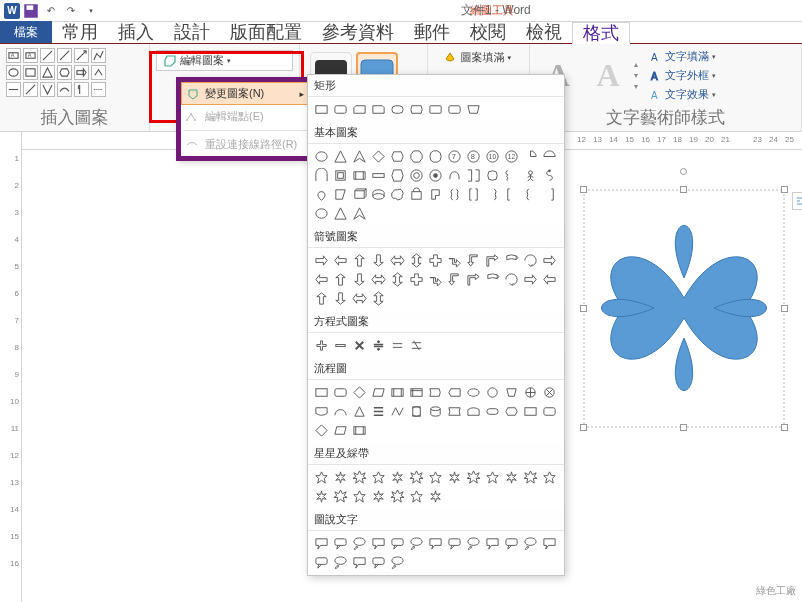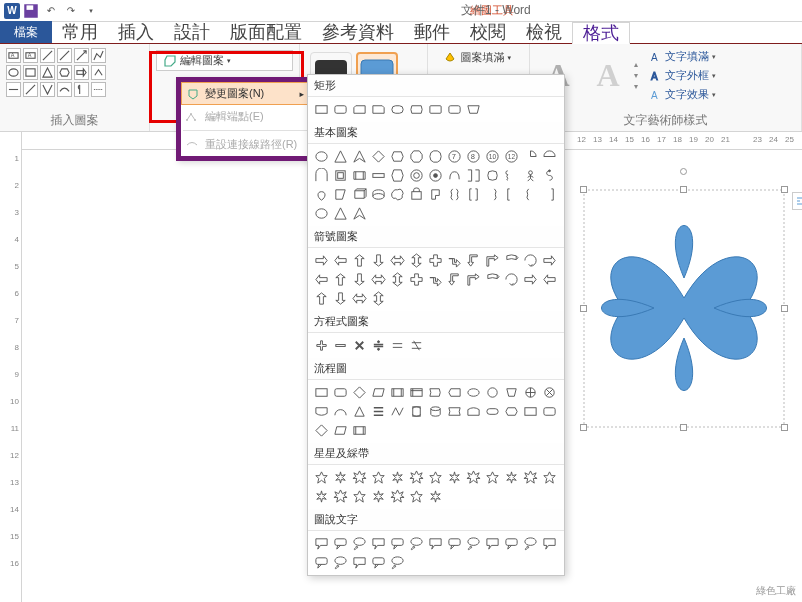--- a/index.html
+++ b/index.html
@@ -12,21 +12,21 @@
 .tool-context { margin-left: 370px; color: #d24726; font-size: 11px; }
 .doc-title { position: absolute; left: 50%; transform: translateX(60px); color: #666; font-size: 12px; }
 
 .tabs { height: 22px; background: #fff; display: flex; align-items: flex-end; border-bottom: 1px solid #7f1d1d; }
 .file-tab { background: #2b579a; color: #fff; padding: 3px 14px; font-size: 12px; height: 22px; display: flex; align-items: center; }
 .tab { padding: 3px 10px; font-size: 18px; color: #444; height: 22px; display: flex; align-items: center; cursor: pointer; }
 .tab.active { border: 1px solid #d4d4d4; border-bottom: 1px solid #fff; background: #fff; color: #4c1d95; margin-bottom: -1px; }
 
 .ribbon { height: 88px; background: #f8f8f8; border-bottom: 1px solid #d4d4d4; display: flex; position: relative; }
 .ribbon-group { border-right: 1px solid #e0e0e0; padding: 4px 6px 2px; display: flex; flex-direction: column; justify-content: space-between; position: relative; }
-.ribbon-group-label { font-size: 12px; color: #777; text-align: center; }
+.ribbon-group-label { font-size: 17px; color: #777; text-align: center; }
 
 .shape-gallery { display: flex; flex-direction: column; gap: 2px; }
 .shape-row { display: flex; gap: 2px; }
 .shape-cell { width: 15px; height: 15px; border: 1px solid #bbb; background: #fff; display: flex; align-items: center; justify-content: center; }
 .shape-cell svg { width: 11px; height: 11px; stroke: #555; fill: none; stroke-width: 1.2; }
 
 .edit-shape-btn { border: 1px solid #ccc; background: #fff; padding: 2px 6px; font-size: 11px; display: flex; align-items: center; gap: 3px; color: #444; }
 .red-box { border: 3px solid #e60000; position: absolute; pointer-events: none; }
 
 .dropdown-menu { background: #fff; border: 5px solid #701a75; box-shadow: 2px 2px 6px rgba(0,0,0,0.15); position: absolute; z-index: 100; margin-left: 24px; }

